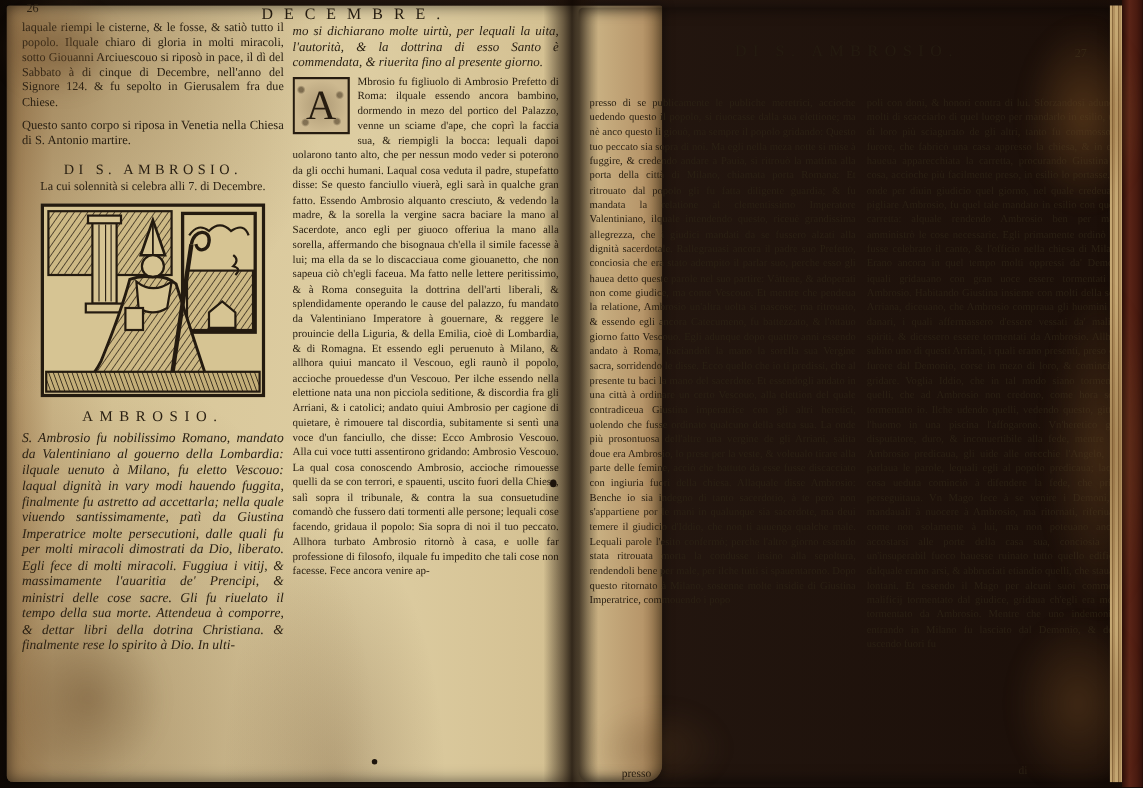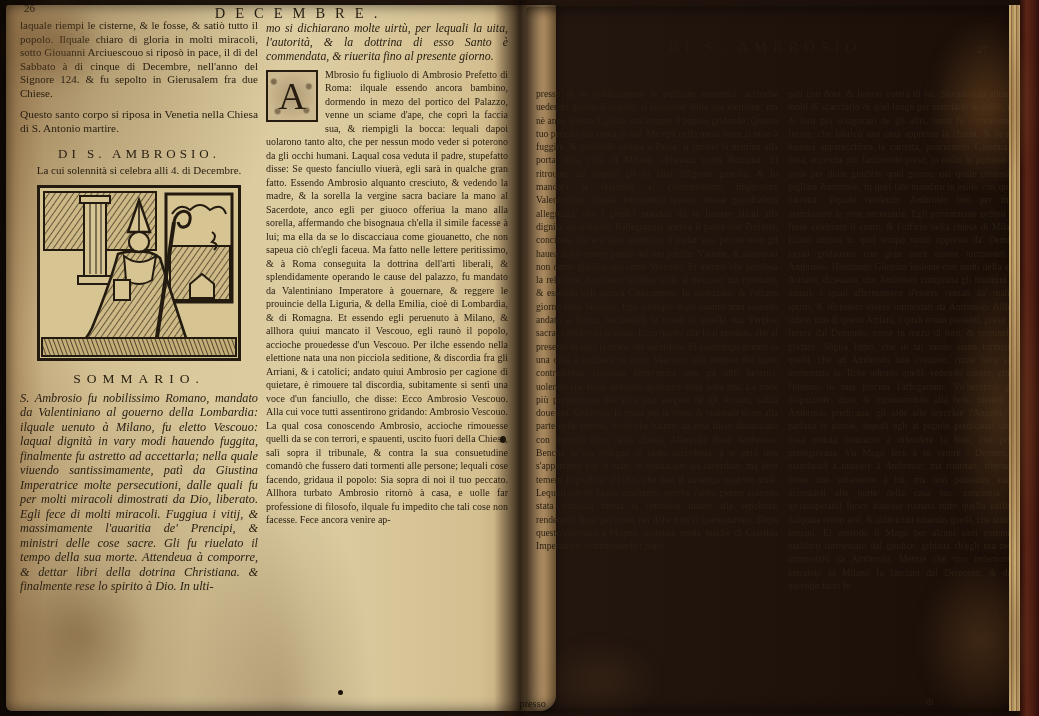--- a/index.html
+++ b/index.html
@@ -2,21 +2,21 @@
 <html><head>
 <meta charset="utf-8">
 <style>
   html,body{margin:0;padding:0;background:#0d0705;}
   .scene{position:relative;width:1039px;height:716px;overflow:hidden;
     background:linear-gradient(90deg,#0f0905 0%,#1a110a 6%,#241710 50%,#1a0e08 100%);
     font-family:"Liberation Serif","DejaVu Serif",serif;color:#2a2013;}
 
   
   .page{position:absolute;box-shadow:0 0 14px rgba(0,0,0,.6) inset,0 2px 10px rgba(0,0,0,.5);}
-  .page-left{left:6px;top:5px;width:550px;height:706px;border-radius:3px 2px 16px 6px;
+  .page-left{left:6px;top:5px;width:596px;height:706px;border-radius:3px 2px 16px 6px;
     background:
       radial-gradient(ellipse at 4% 4%, rgba(105,72,38,.45), transparent 34%),
       radial-gradient(ellipse at 6% 96%, rgba(100,68,36,.4), transparent 38%),
       radial-gradient(ellipse at 50% 101%, rgba(96,66,34,.3), transparent 24%),
       linear-gradient(90deg,#a9895c 0%,#cdb789 7%,#d8c698 16%,#ddcda2 55%,#d3bf90 86%,#b7966a 97%,#8f6f46 100%);}
   .page-right{left:526px;top:7px;width:488px;height:704px;border-radius:4px 3px 3px 10px;
     background:
       radial-gradient(ellipse at 98% 6%, rgba(122,80,38,.55), transparent 36%),
       radial-gradient(ellipse at 102% 55%, rgba(112,74,36,.5), transparent 32%),
       radial-gradient(ellipse at 96% 98%, rgba(105,70,34,.45), transparent 30%),
@@ -74,21 +74,21 @@
 <div class="scene">
 
   <div class="page page-left">
     <div class="page-num" style="left:18px;top:-3px;">26</div>
     <div class="running-title" style="top:0px;padding-left:40px;box-sizing:border-box;">DECEMBRE.</div>
 
     <div class="col lp-col1">
       <p class="p-roman">laquale riempi le cisterne, &amp; le fosse, &amp; satiò tutto il popolo. Ilquale chiaro di gloria in molti miracoli, sotto Giouanni Arciuescouo si riposò in pace, il dì del Sabbato à di cinque di Decembre, nell'anno del Signore 124. &amp; fu sepolto in Gierusalem fra due Chiese.</p>
       <p class="p-italic">Questo santo corpo si riposa in Venetia nella Chiesa di S. Antonio martire.</p>
       <div class="sec-head">DI S. AMBROSIO.</div>
-      <div class="sec-sub">La cui solennità si celebra alli 4. di Decembre.</div>
+      <div class="sec-sub">La cui solennità si celebra alli 7. di Decembre.</div>
 
       <div class="woodcut" role="img" aria-label="Woodcut of Saint Ambrose enthroned as bishop with mitre and crozier, a column at left and a window at right">
         <svg width="198" height="170" viewBox="0 0 198 170">
           <defs>
             <pattern id="hatch" width="5" height="5" patternUnits="userSpaceOnUse" patternTransform="rotate(35)">
               <rect width="5" height="5" fill="#cdb985"></rect>
               <line x1="0" y1="0" x2="0" y2="5" stroke="#2b2114" stroke-width="1.3"></line>
             </pattern>
             <pattern id="hatch2" width="4" height="4" patternUnits="userSpaceOnUse" patternTransform="rotate(-20)">
               <rect width="4" height="4" fill="#c3ae78"></rect>
@@ -125,21 +125,21 @@
             <path d="M84,68 Q99,80 116,68 L112,92 Q99,100 86,92 Z" fill="#d6c493" stroke="#241b10" stroke-width="2"></path>
             <rect x="74" y="92" width="16" height="20" fill="#d6c493" stroke="#241b10" stroke-width="2"></rect>
             <line x1="134" y1="34" x2="116" y2="156" stroke="#241b10" stroke-width="4"></line>
             <path d="M134,34 c2,-14 18,-14 16,-2 c-1,8 -10,10 -12,2" fill="none" stroke="#241b10" stroke-width="3"></path>
           </g>
 
           <rect x="2" y="150" width="194" height="18" fill="url(#hatch2)" stroke="#241b10" stroke-width="2"></rect>
         </svg>
       </div>
 
-      <div class="sommario-head">SOMMARIO.</div>
+      <div class="sommario-head">AMBROSIO.</div>
       <div class="sommario-text">S. Ambrosio fu nobilissimo Romano, mandato da Valentiniano al gouerno della Lombardia: ilquale uenuto à Milano, fu eletto Vescouo: laqual dignità in vary modi hauendo fuggita, finalmente fu astretto ad accettarla; nella quale viuendo santissimamente, patì da Giustina Imperatrice molte persecutioni, dalle quali fu per molti miracoli dimostrati da Dio, liberato. Egli fece di molti miracoli. Fuggiua i vitij, &amp; massimamente l'auaritia de' Prencipi, &amp; ministri delle cose sacre. Gli fu riuelato il tempo della sua morte. Attendeua à comporre, &amp; dettar libri della dotrina Christiana. &amp; finalmente rese lo spirito à Dio. In ulti-</div>
     </div>
 
     <div class="col lp-col2">
       <p class="intro-italic">mo si dichiarano molte uirtù, per lequali la uita, l'autorità, &amp; la dottrina di esso Santo è commendata, &amp; riuerita fino al presente giorno.</p>
       <p class="body-text" style="margin:0;">
         <span class="dropcap">A</span><span>Mbrosio fu figliuolo di Ambrosio Prefetto di Roma: ilquale essendo ancora bambino, dormendo in mezo del portico del Palazzo, venne un sciame d'ape, che coprì la faccia sua, &amp; riempigli la bocca: lequali dapoi uolarono tanto alto, che per nessun modo veder si poterono da gli occhi humani. Laqual cosa veduta il padre, stupefatto disse: Se questo fanciullo viuerà, egli sarà in qualche gran fatto. Essendo Ambrosio alquanto cresciuto, &amp; vedendo la madre, &amp; la sorella la vergine sacra baciare la mano al Sacerdote, anco egli per giuoco offeriua la mano alla sorella, affermando che bisognaua ch'ella il simile facesse à lui; ma ella da se lo discacciaua come giouanetto, che non sapeua ciò ch'egli faceua. Ma fatto nelle lettere peritissimo, &amp; à Roma conseguita la dottrina dell'arti liberali, &amp; splendidamente operando le cause del palazzo, fu mandato da Valentiniano Imperatore à gouernare, &amp; reggere le prouincie della Liguria, &amp; della Emilia, cioè di Lombardia, &amp; di Romagna. Et essendo egli peruenuto à Milano, &amp; allhora quiui mancato il Vescouo, egli raunò il popolo, accioche prouedesse d'un Vescouo. Per ilche essendo nella elettione nata una non picciola seditione, &amp; discordia fra gli Arriani, &amp; i catolici; andato quiui Ambrosio per cagione di quietare, è rimouere tal discordia, subitamente si sentì una voce d'un fanciullo, che disse: Ecco Ambrosio Vescouo. Alla cui voce tutti assentirono gridando: Ambrosio Vescouo. La qual cosa conoscendo Ambrosio, accioche rimouesse quelli da se con terrori, e spauenti, uscito fuori della Chiesa, salì sopra il tribunale, &amp; contra la sua consuetudine comandò che fussero dati tormenti alle persone; lequali cose facendo, gridaua il popolo: Sia sopra di noi il tuo peccato. Allhora turbato Ambrosio ritornò à casa, e uolle far professione di filosofo, ilquale fu impedito che tali cose non facesse. Fece ancora venire ap-</span>
       </p>
     </div>
     <div class="catchword" style="right:10px;bottom:2px;">presso</div>

